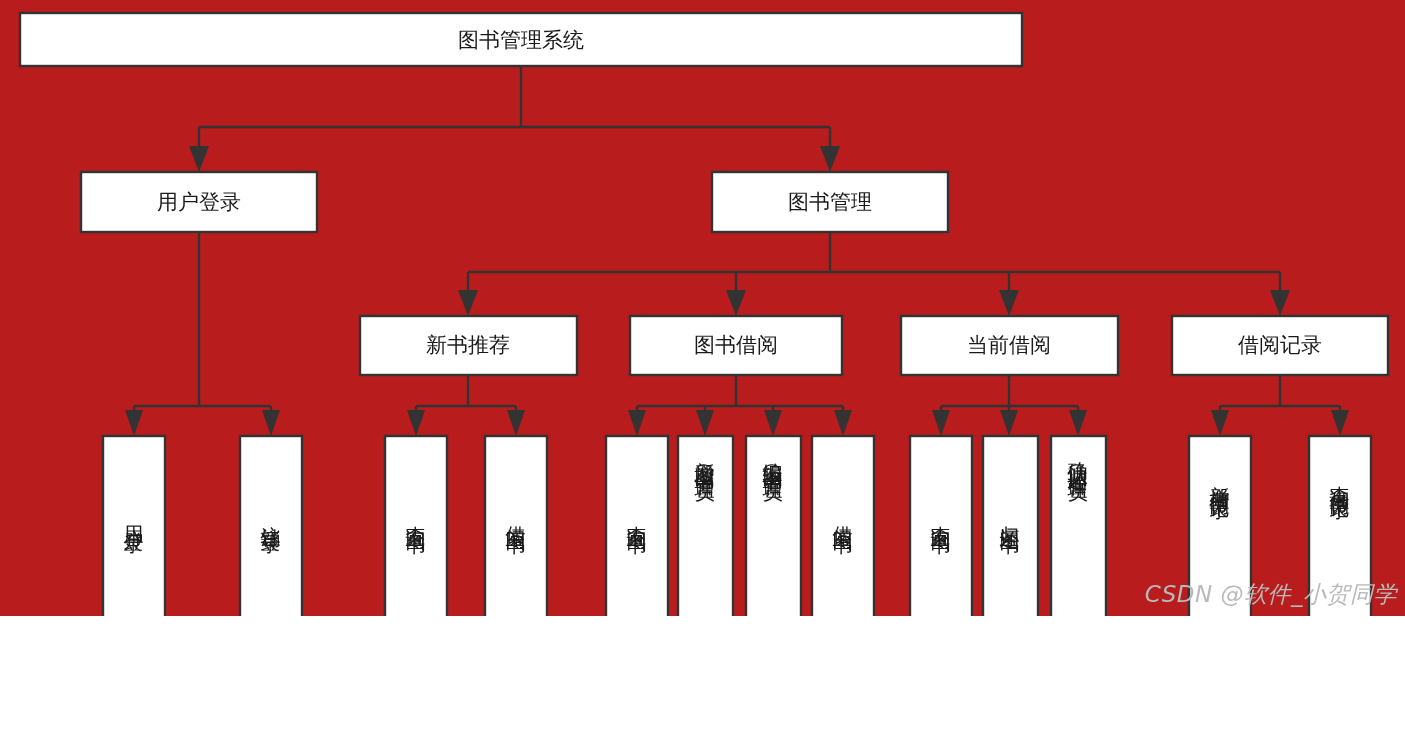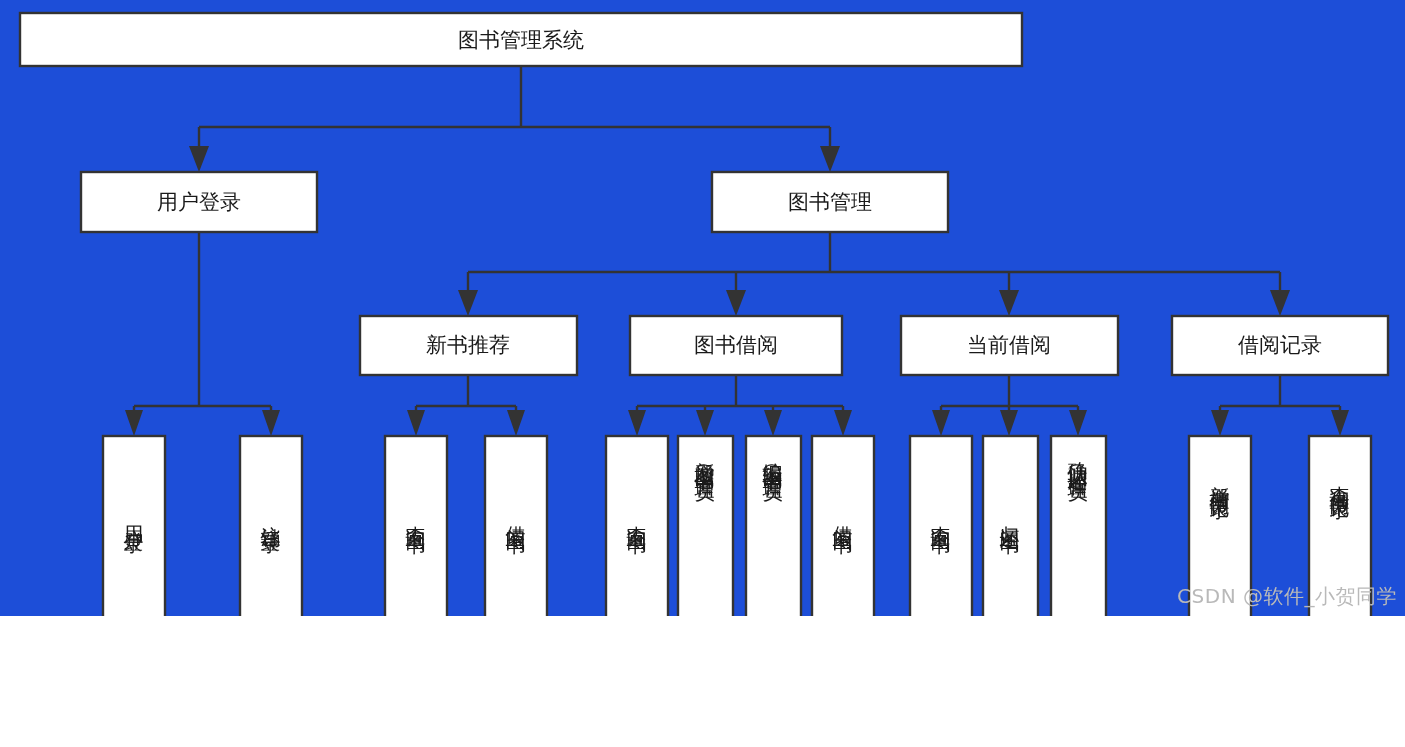--- a/index.html
+++ b/index.html
@@ -8,21 +8,21 @@
     padding: 0;
     background: #ffffff;
   }
   body {
     font-family: "DejaVu Sans", "Liberation Sans", sans-serif;
   }
   #diagram-root {
     position: relative;
     width: 1405px;
     height: 616px;
-    background: #1d4ed8;
+    background: #b91c1c;
     overflow: hidden;
   }
   svg.diagram-canvas {
     position: absolute;
     top: 0;
     left: 0;
     width: 1405px;
     height: 747px;
     display: block;
   }
@@ -55,25 +55,26 @@
   }
   .arrow-head {
     fill: #333333;
     stroke: none;
   }
   .watermark {
     position: absolute;
     right: 8px;
     bottom: 6px;
     font-family: "DejaVu Sans", "Liberation Sans", sans-serif;
-    font-size: 20px;
+    font-size: 23px;
     color: #b9b9b9;
     letter-spacing: 0.5px;
     user-select: none;
     pointer-events: none;
+    font-style: italic;
   }
 </style>
 </head>
 <body>
 
 <div id="diagram-root">
 
   <svg class="diagram-canvas" viewBox="0 0 1405 747">
 
     <g>

